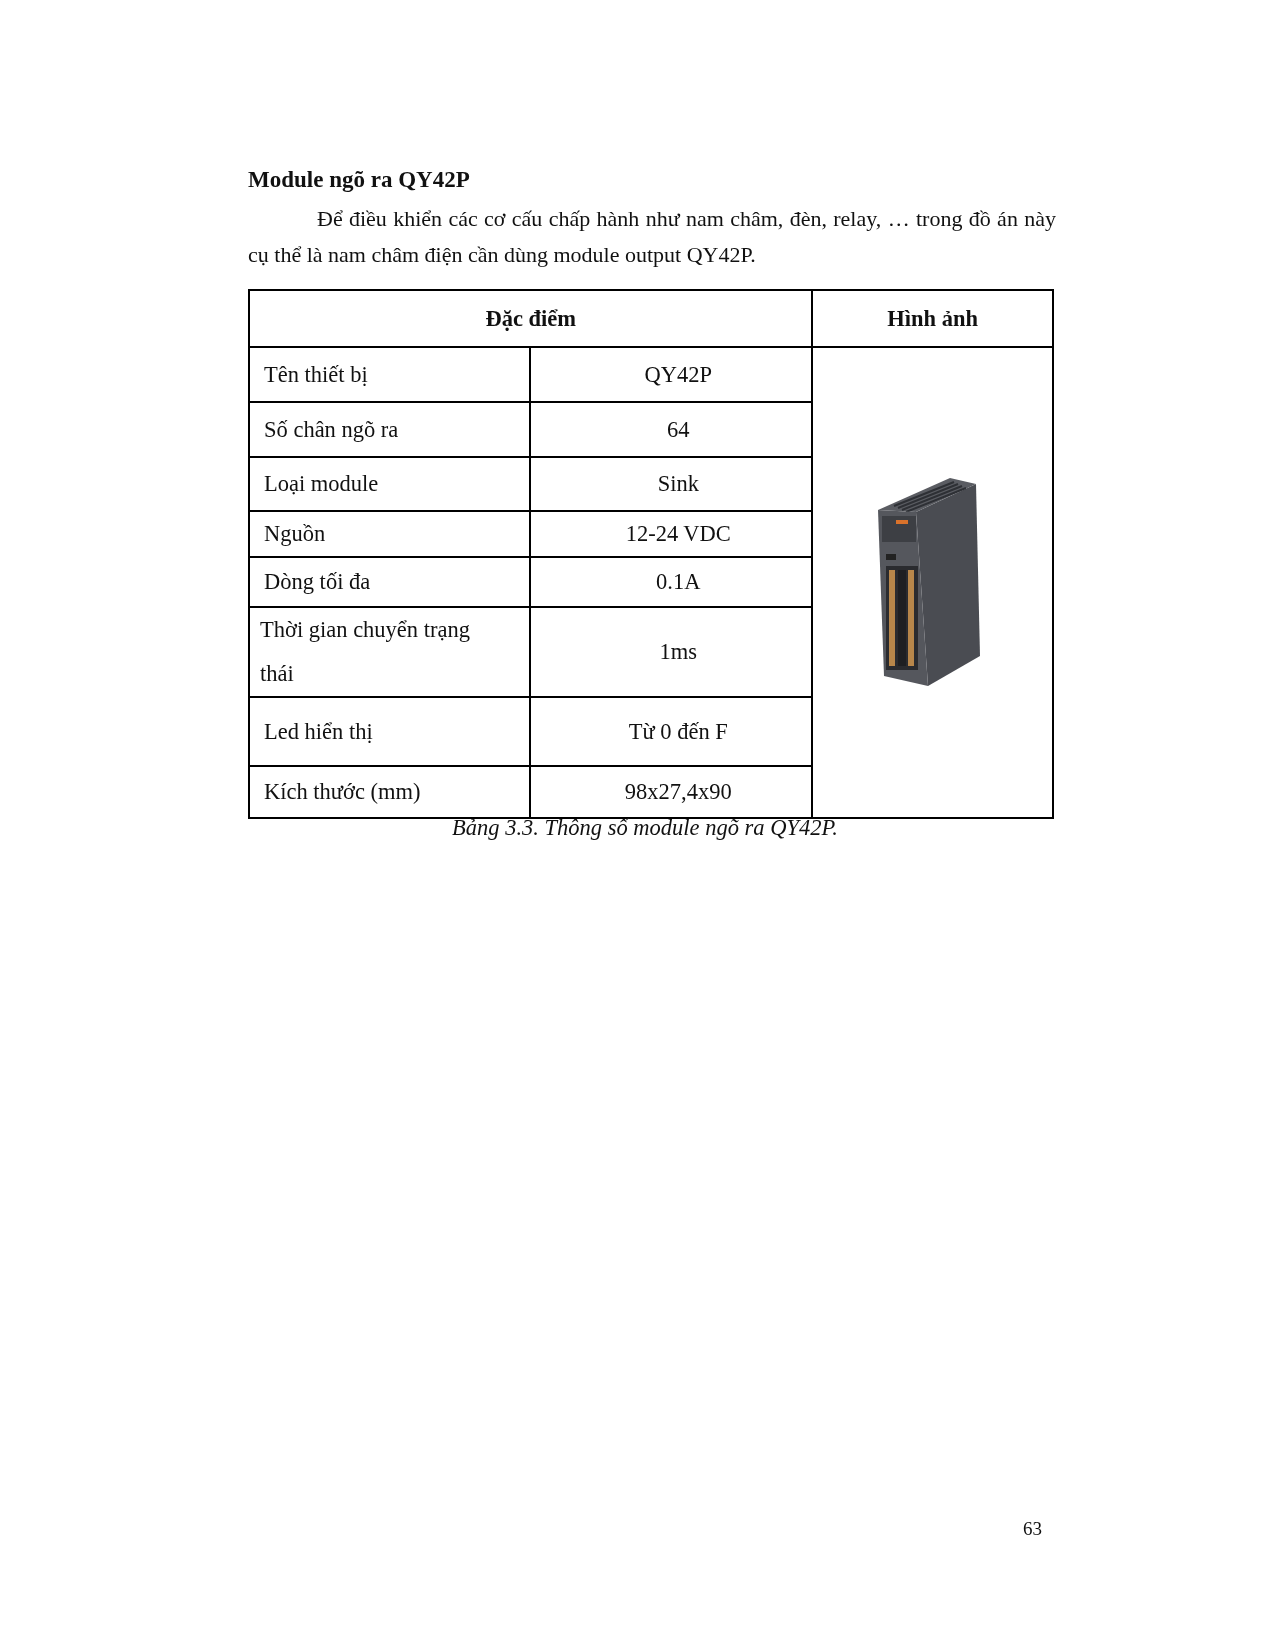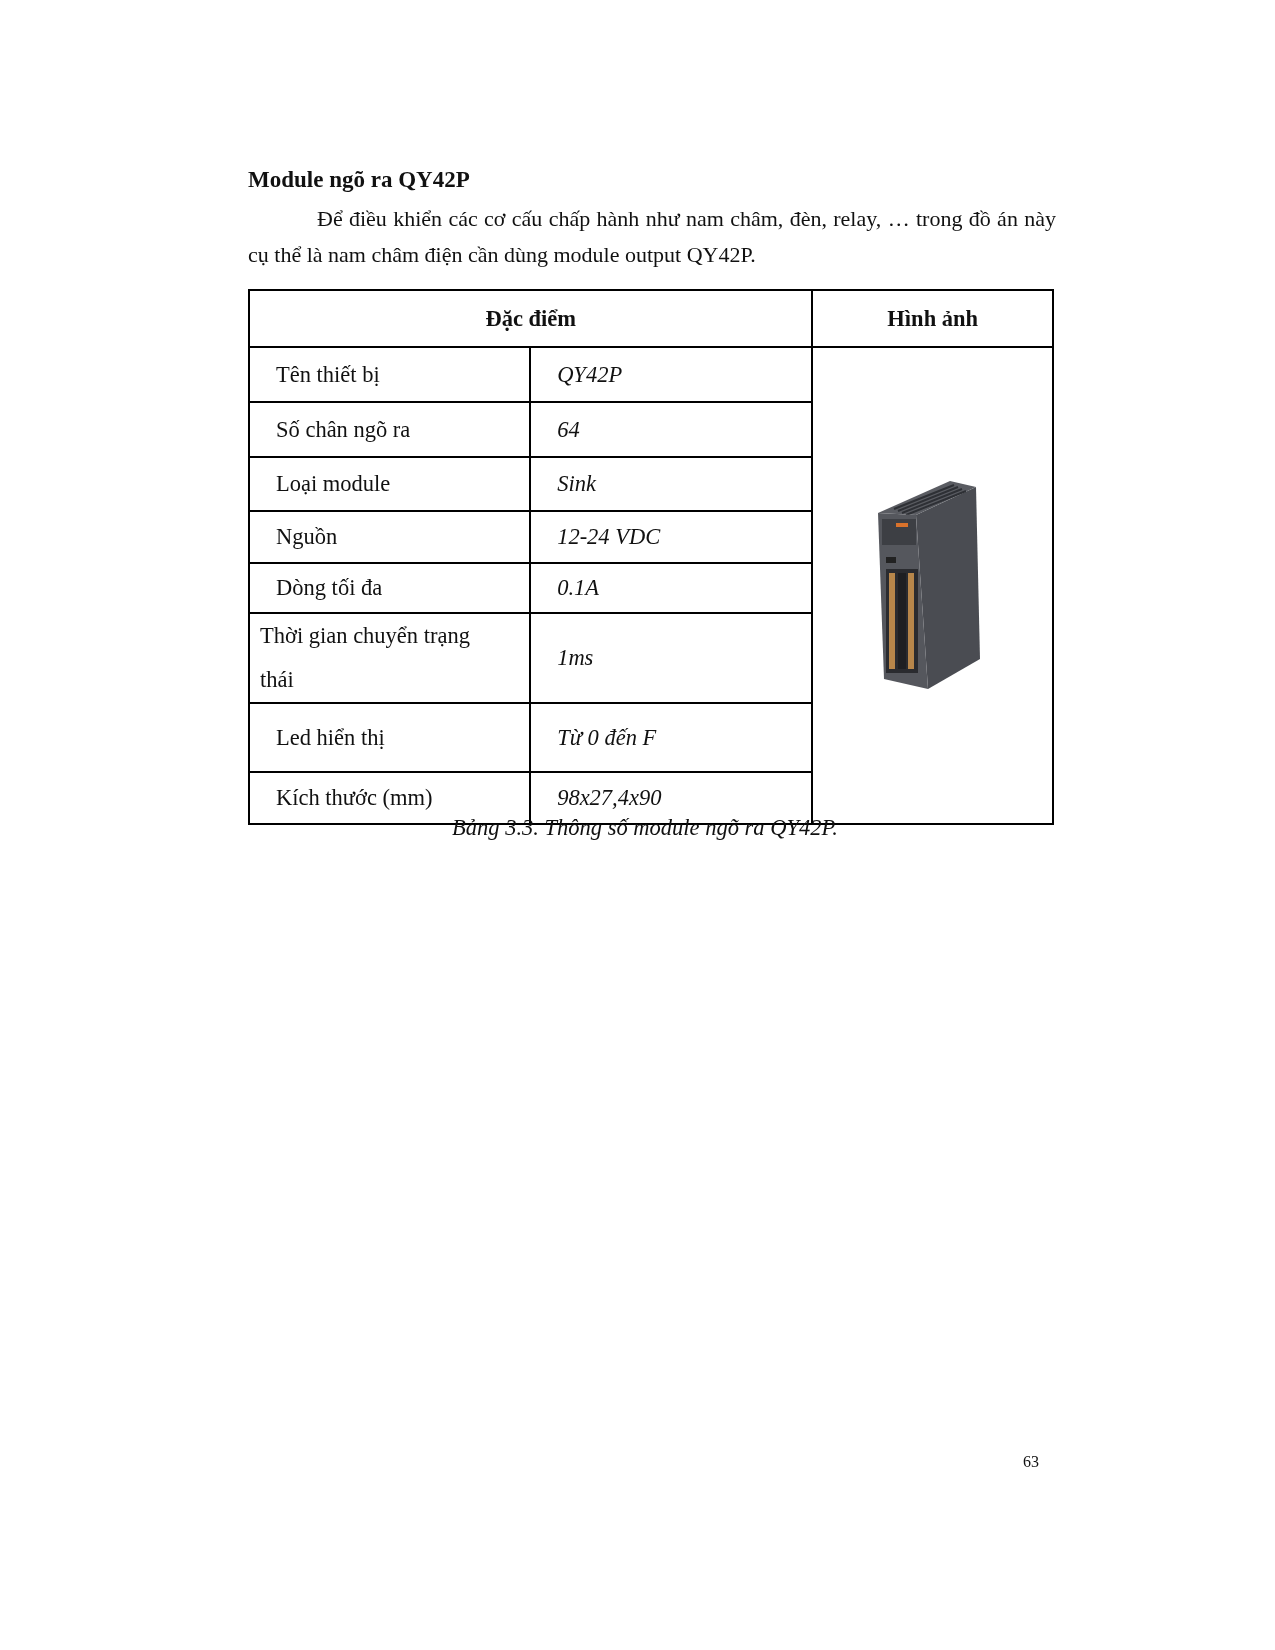--- a/index.html
+++ b/index.html
@@ -18,38 +18,38 @@
     font-size: 22px; line-height: 36px; text-align: justify;
   }
   .para .indent { display: inline-block; width: 69px; }
   table.spec {
     position: absolute; left: 248px; top: 289px;
     border-collapse: collapse; width: 806px;
     font-size: 22.5px;
   }
   table.spec td, table.spec th {
     border: 2px solid #000;
-    padding: 0 0 0 26px;
+    padding: 0 0 0 14px;
     vertical-align: middle;
     font-weight: normal;
   }
   table.spec th { font-weight: bold; text-align: center; padding: 0; }
-  td.val { padding: 0; font-style: italic; }
+  td.val { text-align: center; padding: 0; }
   col.c1 { width: 282px; }
   col.c2 { width: 283px; }
   col.c3 { width: 241px; }
   .img-cell { text-align: center; padding: 0 !important; }
   .module-img { display: inline-block; width: 150px; height: 220px; }
   .caption {
     position: absolute; left: 0; width: 1290px; top: 815px;
     text-align: center; font-style: italic; font-size: 22.5px;
   }
   .page-num {
-    position: absolute; left: 1023px; top: 1453px;
-    font-size: 16px;
+    position: absolute; left: 1023px; top: 1518px;
+    font-size: 19px;
   }
 </style>
 </head>
 <body>
 
 <div class="title">Module ngõ ra QY42P</div>
 
 <div class="para"><span class="indent"></span><span>Để điều khiển các cơ cấu chấp hành như nam châm, đèn, relay, … trong đồ án này cụ thể là nam châm điện cần dùng module output QY42P.</span></div>
 
 <table class="spec">
@@ -96,21 +96,21 @@
     </td>
   </tr>
   <tr style="height:55px">
     <td>Số chân ngõ ra</td>
     <td class="val">64</td>
   </tr>
   <tr style="height:54px">
     <td>Loại module</td>
     <td class="val">Sink</td>
   </tr>
-  <tr style="height:52px">
+  <tr style="height:46px">
     <td>Nguồn</td>
     <td class="val">12-24 VDC</td>
   </tr>
   <tr style="height:50px">
     <td>Dòng tối đa</td>
     <td class="val">0.1A</td>
   </tr>
   <tr style="height:83px">
     <td style="padding-left:10px; line-height:44px; padding-right:20px;font-family:Liberation Serif, serif;">Thời gian chuyển trạng thái</td>
     <td class="val">1ms</td>

